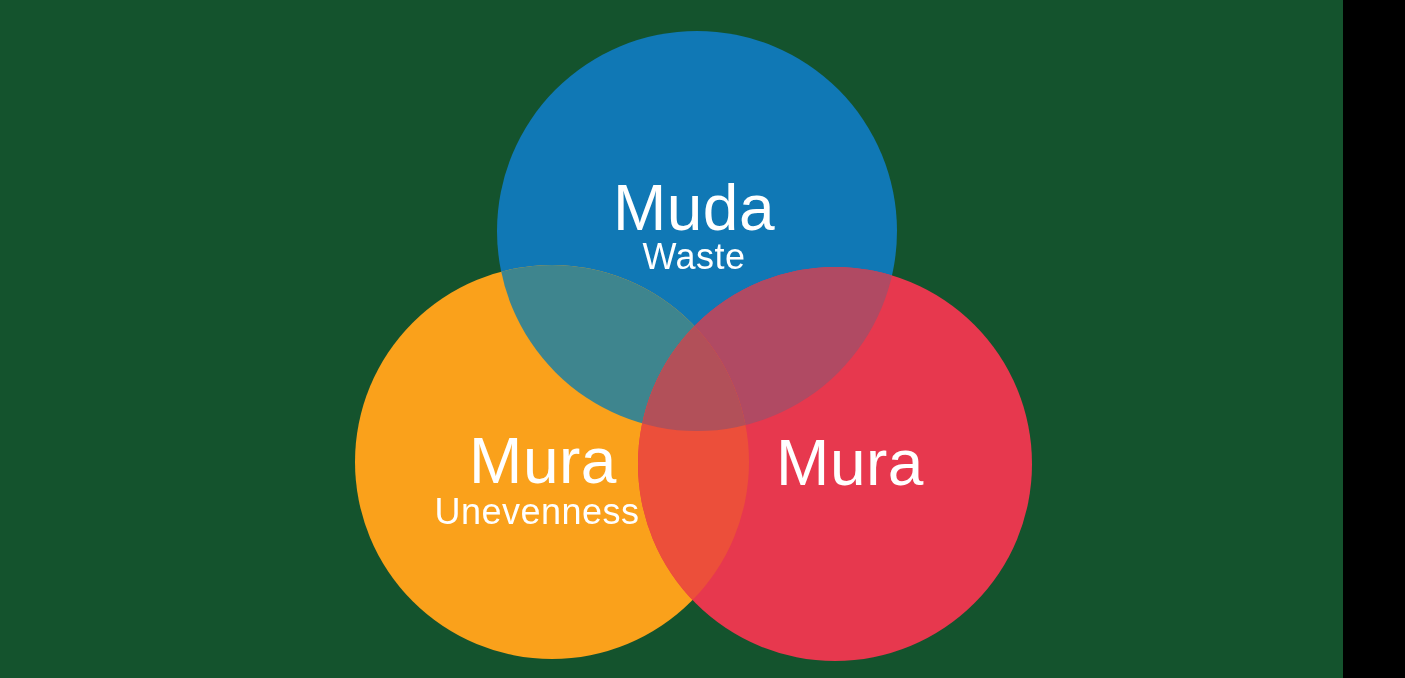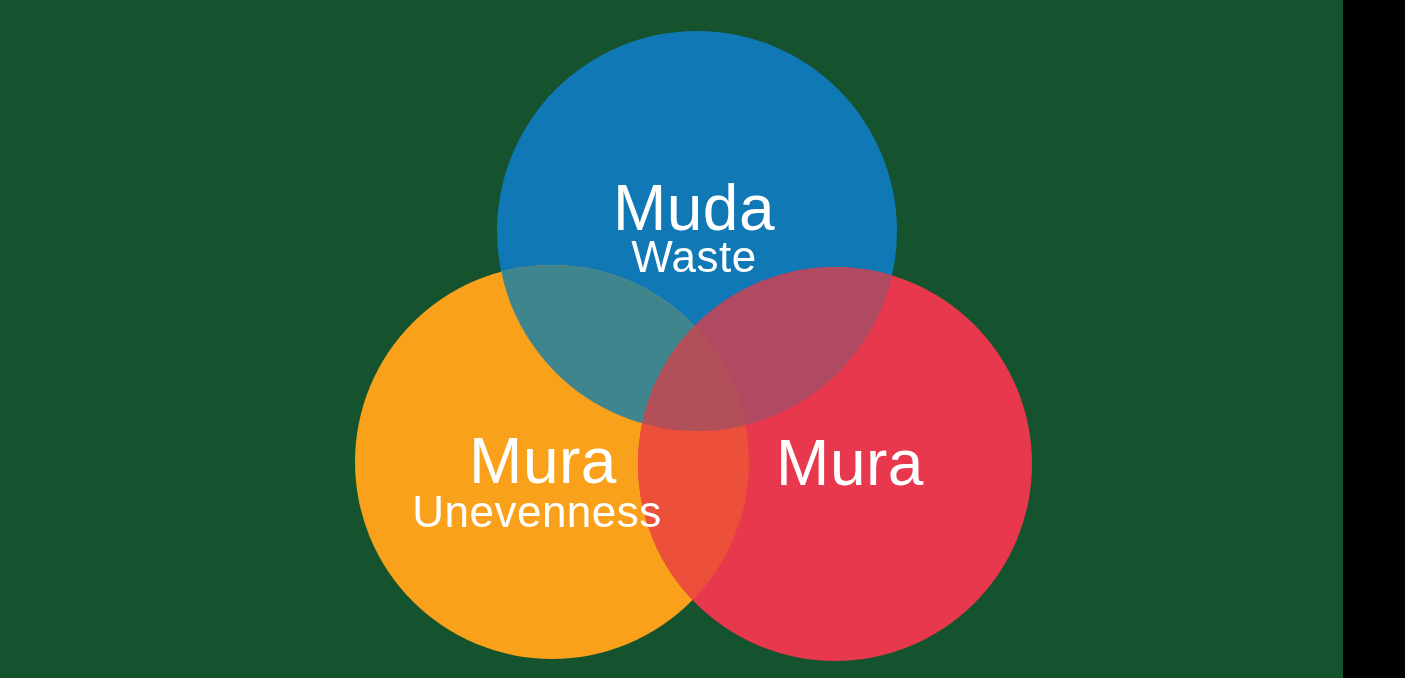--- a/index.html
+++ b/index.html
@@ -27,21 +27,21 @@
     white-space: nowrap;
     text-align: center;
     line-height: 1;
     letter-spacing: 0.5px;
   }
   .label-main {
     font-size: 64px;
     font-weight: 400;
   }
   .label-sub {
-    font-size: 44px;
+    font-size: 36px;
     font-weight: 400;
   }
   
   #muda-label      { left: 694px; top: 208px; }
   #muda-sublabel   { left: 694px; top: 257px; }
   #mura-label      { left: 543px; top: 461px; }
   #mura-sublabel   { left: 537px; top: 512px; }
   #muri-label      { left: 850px; top: 463px; }
   #muri-sublabel   { left: 851px; top: 513px; }
 </style>

